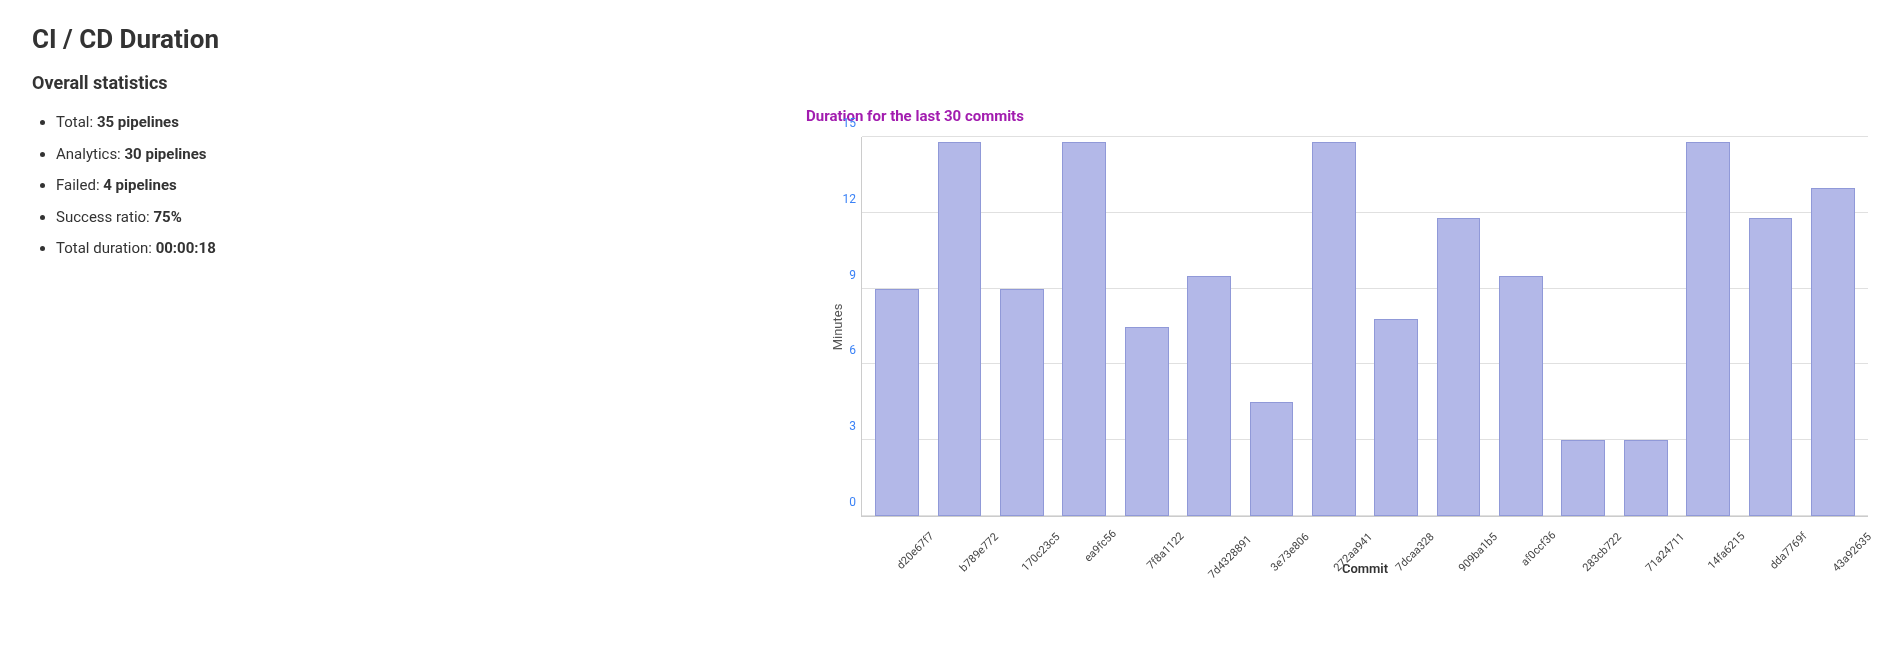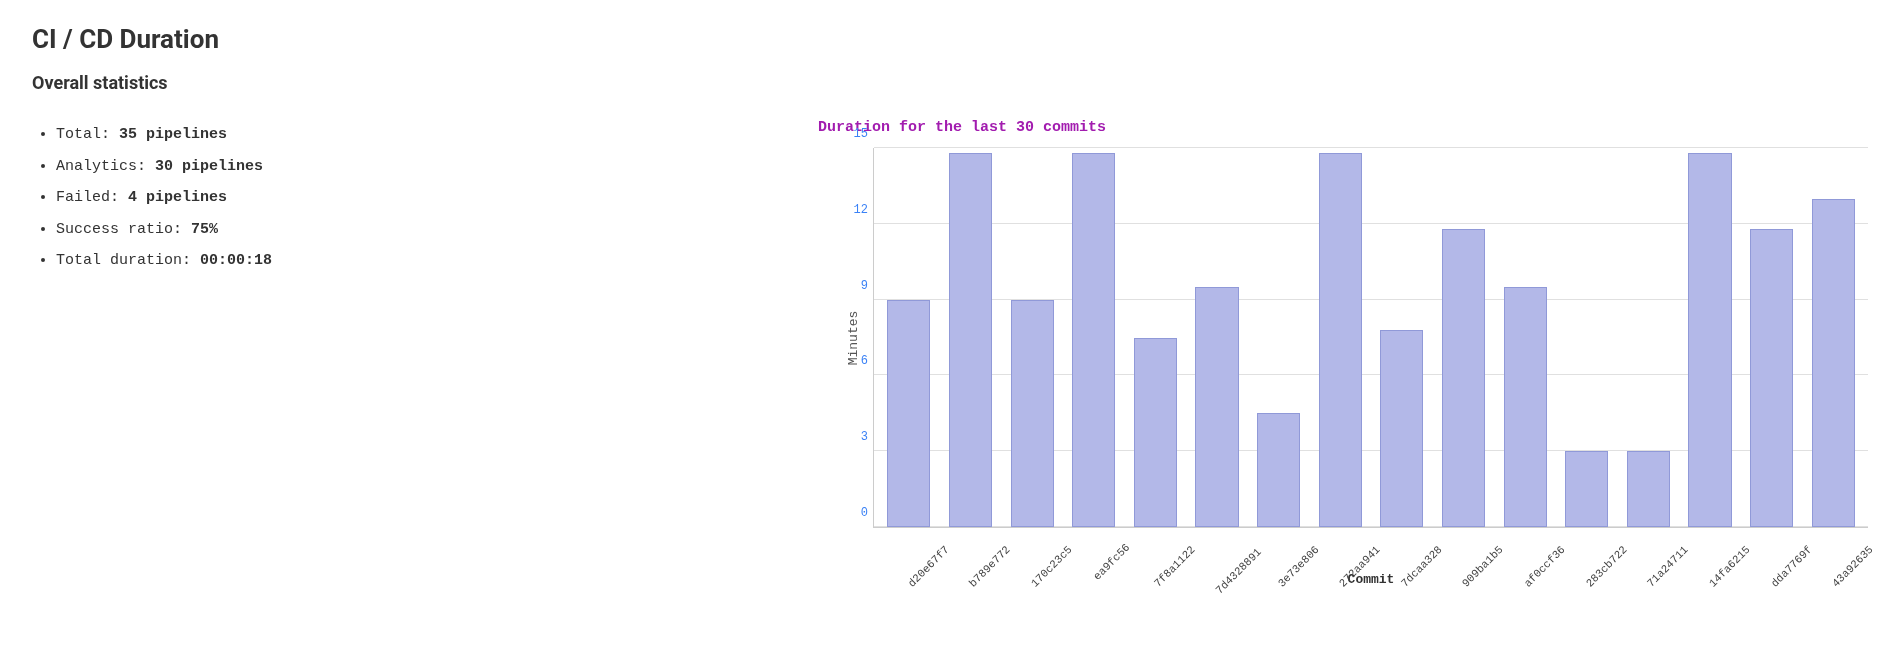--- a/index.html
+++ b/index.html
@@ -12,27 +12,26 @@
       min-height: 653px;
     }
     h1 {
       font-size: 26px;
       font-weight: 700;
       margin-bottom: 18px;
     }
     h2 {
       font-size: 18px;
       font-weight: 700;
-      margin-bottom: 26px;
+      margin-bottom: 14px;
     }
     .layout {
       display: flex;
       align-items: flex-start;
-      gap: 16px;
-      font-family: Liberation Mono, monospace;
+      gap: 4px;
     }
     .stats-section {
       width: 750px;
       flex-shrink: 0;
     }
     .stats-list {
       list-style: disc;
       padding-left: 24px;
       line-height: 2.1;
       font-size: 15px;

